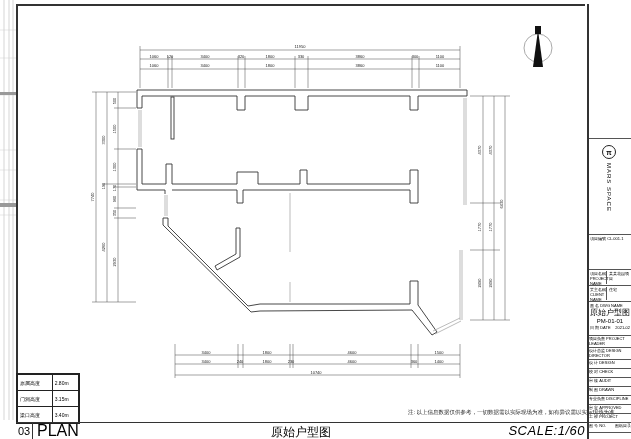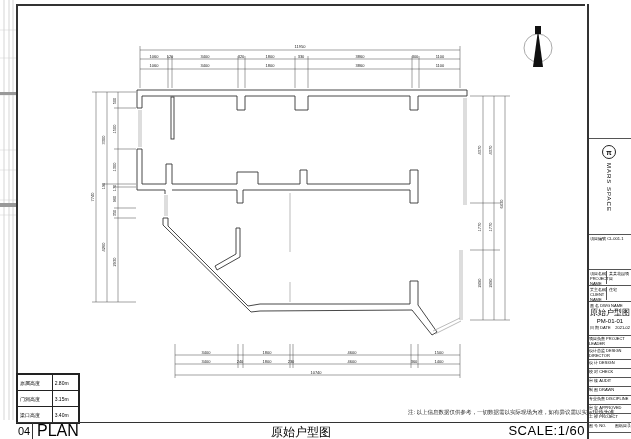--- a/index.html
+++ b/index.html
@@ -4,21 +4,21 @@
 <style>
   html, body { margin:0; padding:0; background:#ffffff; }
   body { width:631px; height:439px; position:relative; overflow:hidden; font-family:"Liberation Sans", sans-serif; color:#000; }
   .sheet { position:absolute; left:0; top:0; width:631px; height:439px; }
   .left-strip { position:absolute; left:0; top:0; width:16px; height:439px; }
   .frame { position:absolute; left:16px; top:4px; width:569px; height:420px; border:2px solid #333; border-right:none; border-bottom:none; box-sizing:border-box; }
   .bottom-bar { position:absolute; left:16px; top:422px; width:571px; height:17px; border-top:1.5px solid #333; box-sizing:border-box; display:flex; align-items:center; font-size:12px; }
   .plan-num { width:16px; text-align:center; border-right:1px solid #333; height:100%; display:flex; align-items:center; justify-content:center; font-size:11px; }
   .plan-label { padding-left:4px; font-size:16px; }
   .plan-title { position:absolute; left:255px; top:1px; font-size:12px; }
-  .scale { position:absolute; right:2px; top:0px; font-size:13px; letter-spacing:0.5px; }
+  .scale { position:absolute; right:2px; top:0px; font-size:13px; letter-spacing:0.5px;font-style:italic; }
   .legend-table { position:absolute; left:16px; top:373px; width:64px; height:49px; border:2px solid #222; border-collapse:collapse; font-size:5px; }
   .legend-table td { border:1px solid #222; padding:0 2px; height:15px; }
   .note { position:absolute; left:408px; top:409px; font-size:5.5px; color:#222; white-space:nowrap; }
   .title-block { position:absolute; left:587px; top:4px; width:44px; height:435px; border-left:2px solid #333; box-sizing:border-box; }
   .tb-row { border-bottom:1px solid #555; box-sizing:border-box; position:relative; font-size:4px; }
   .logo-wrap { position:absolute; left:0; top:0; width:40px; height:95px; display:flex; flex-direction:column; align-items:center; }
   .logo-circle { width:12px; height:12px; border:1.5px solid #222; border-radius:50%; display:flex; align-items:center; justify-content:center; font-size:7px; font-weight:bold; margin-top:6px; }
   .logo-text { writing-mode:vertical-rl; font-size:6px; margin-top:4px; letter-spacing:1px; }
   .dwg-title { font-size:8px; text-align:center; line-height:10px; }
   svg text { font-family:"Liberation Sans", sans-serif; }
@@ -210,21 +210,21 @@
     <tr>
       <td>梁口高度</td>
       <td>3.40m</td>
     </tr>
   </tbody>
     </table>
 
   <div class="note">注: 以上信息数据仅供参考，一切数据需以实际现场为准，如有异议需以实际现场为准</div>
 
   <div class="bottom-bar">
-    <div class="plan-num">04</div>
+    <div class="plan-num">03</div>
     <div class="plan-label">PLAN</div>
     <div class="plan-title">原始户型图</div>
     <div class="scale">SCALE:1/60</div>
   </div>
 
   <div class="title-block">
     <div class="tb-row" style="height:135px;"></div>
     <div class="tb-row" style="height:96px;">
       <div class="logo-wrap">
         <div class="logo-circle">π</div>

